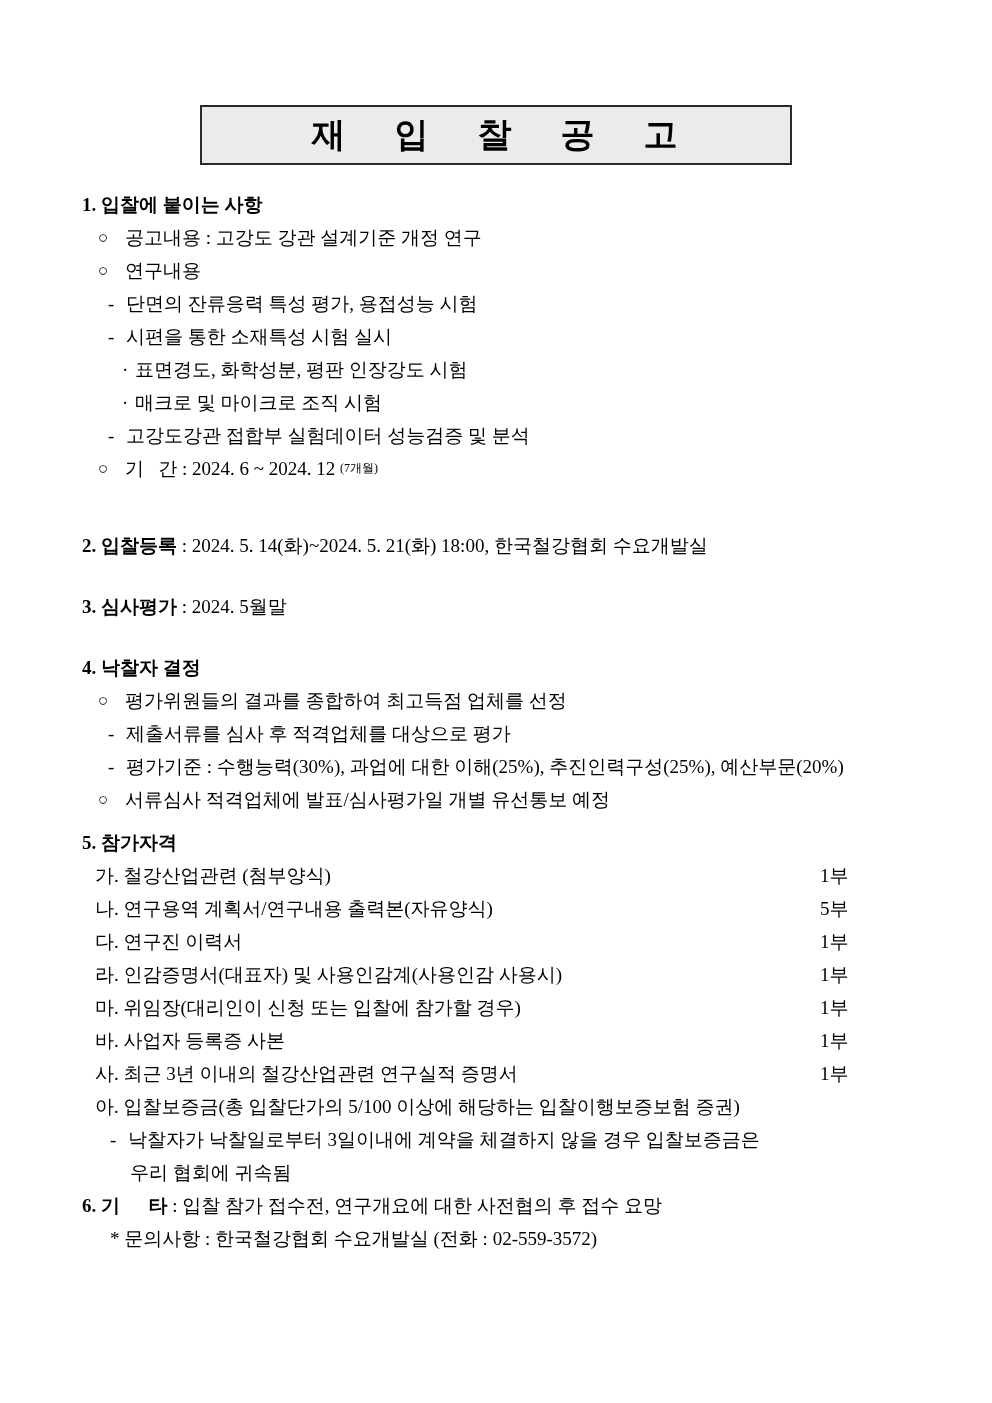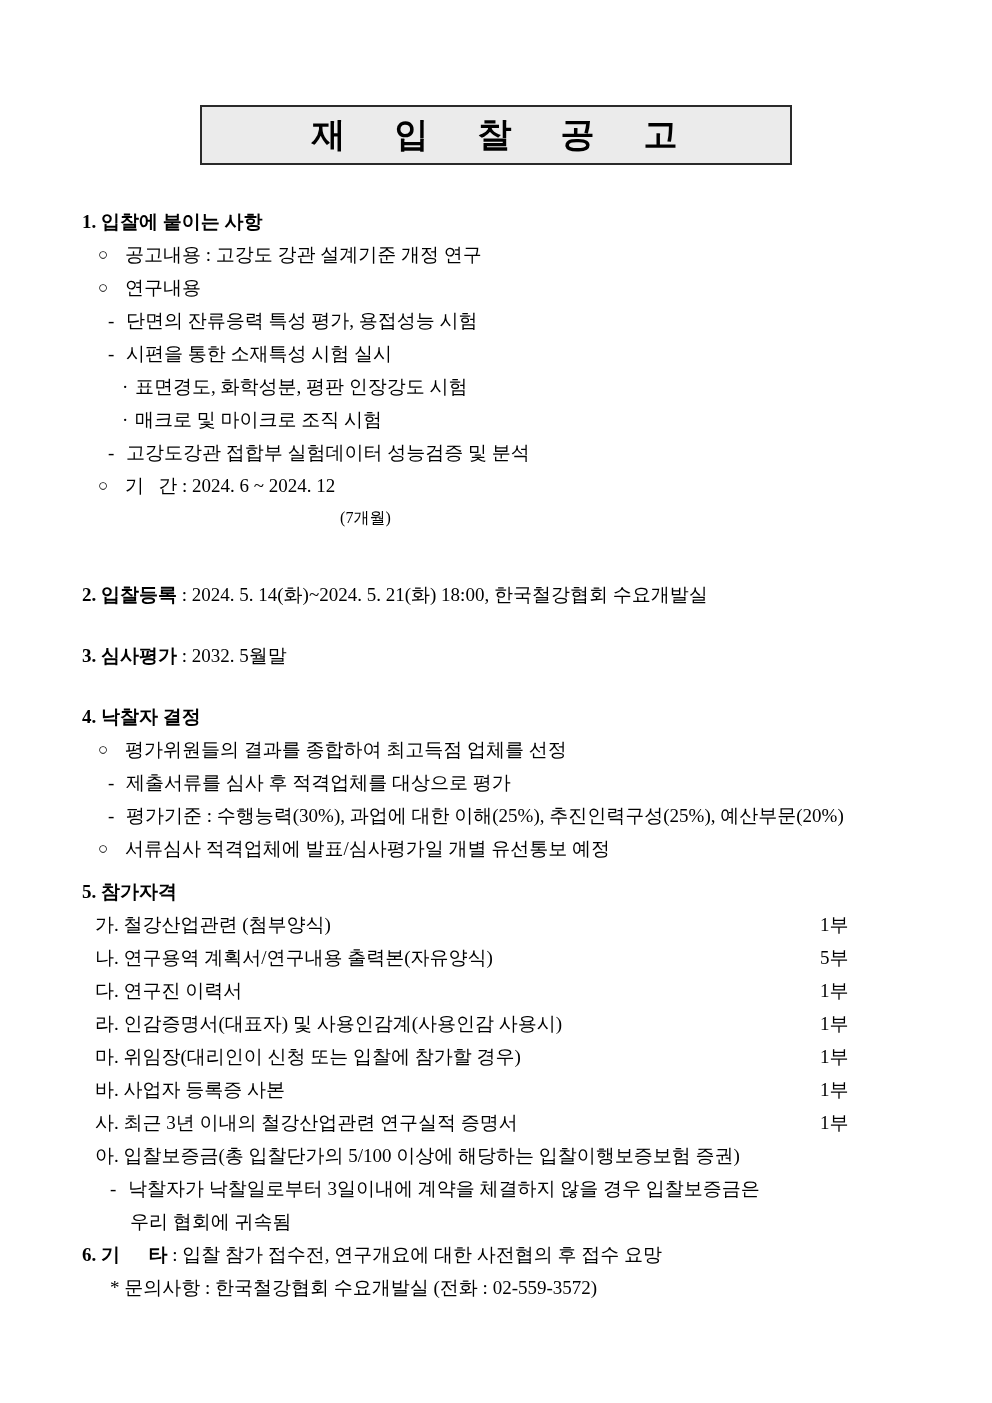--- a/index.html
+++ b/index.html
@@ -30,21 +30,21 @@
   }
   .title-text {
     font-size: 34px;
     font-weight: bold;
     letter-spacing: 3px;
     white-space: pre;
   }
   .content {
     position: absolute;
     left: 82px;
-    top: 205px;
+    top: 188px;
     width: 870px;
     font-size: 19px;
     line-height: 33px;
   }
   .h {
     font-weight: bold;
     white-space: pre;
   }
   .row {
     display: flex;
@@ -55,22 +55,21 @@
   .ind-circle { padding-left: 16px; }
   .ind-circle .bul { display: inline-block; width: 27px; font-size: 17px; }
   .ind-dash { padding-left: 26px; }
   .ind-dash .bul { display: inline-block; width: 18px; }
   .ind-dot { padding-left: 40px; }
   .ind-dot .bul { display: inline-block; width: 13px; }
   .ind-dash2 { padding-left: 28px; }
   .ind-dash2 .bul { display: inline-block; width: 18px; }
   .ind-cont { padding-left: 48px; }
   .small {
-    font-size: 16px;
-    margin-top: 32px;
+    font-size: 12px;
   }
   .mt-lg { margin-top: 44px; }
   .mt-md { margin-top: 28px; }
   .mt-sm { margin-top: 10px; }
   
   .item-row {
     display: flex;
     padding-left: 13px;
   }
   .item-label {
@@ -134,21 +133,21 @@
       <span class="txt small">(7개월)</span>
     </div>
 
     <div class="row mt-lg">
       <span class="inline-label">2. 입찰등록</span>
       <span class="inline-rest"> : 2024. 5. 14(화)~2024. 5. 21(화) 18:00, 한국철강협회 수요개발실</span>
     </div>
 
     <div class="row mt-md">
       <span class="inline-label">3. 심사평가</span>
-      <span class="inline-rest"> : 2032. 5월말</span>
+      <span class="inline-rest"> : 2024. 5월말</span>
     </div>
 
     <div class="h mt-md">4. 낙찰자 결정</div>
     <div class="row ind-circle">
       <span class="bul">○</span>
       <span class="txt">평가위원들의 결과를 종합하여 최고득점 업체를 선정</span>
     </div>
     <div class="row ind-dash">
       <span class="bul">-</span>
       <span class="txt">제출서류를 심사 후 적격업체를 대상으로 평가</span>

